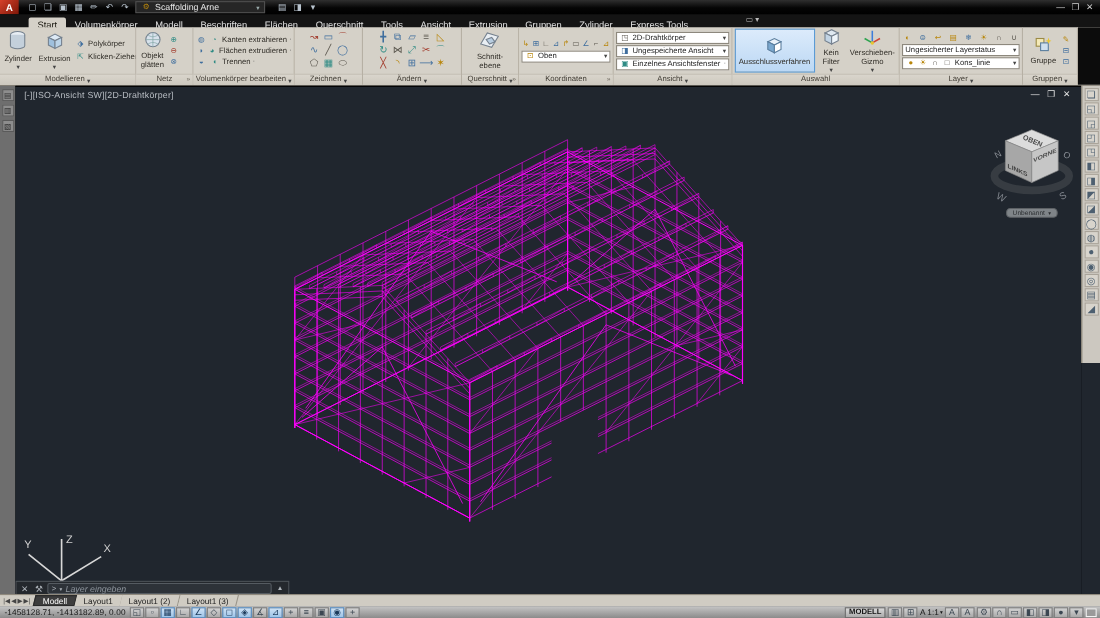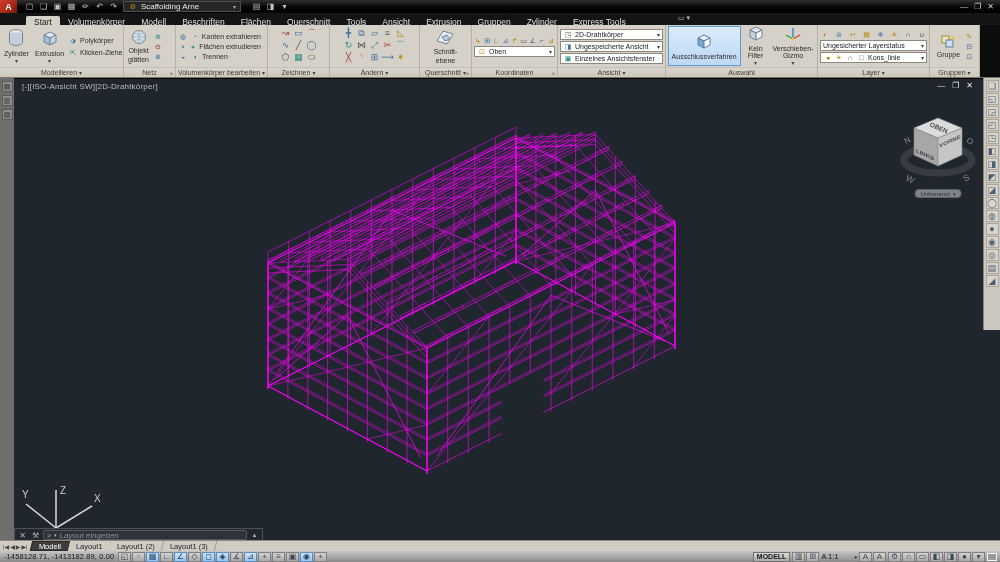--- a/index.html
+++ b/index.html
@@ -94,21 +94,21 @@
   .statusbar{position:absolute;left:0;bottom:0;width:100%;height:11px;
     background:linear-gradient(#c6c6c6,#8a8a8a);display:flex;align-items:center;font-size:7.5px;color:#151515;}
   .coords{width:118px;padding-left:4px;white-space:nowrap;letter-spacing:0.1px;}
   .stg{display:flex;gap:1px;}
   .sic{width:13px;height:10px;display:flex;align-items:center;justify-content:center;font-size:8px;color:#3c4752;
     background:linear-gradient(#d2d2d2,#a9a9a9);border:1px solid #7f7f7f;}
   .sic.active{background:linear-gradient(#cfe2f5,#9ec4e8);border-color:#5a8fc4;color:#1d3b5c;}
   .sright{margin-left:auto;display:flex;align-items:center;gap:2px;padding-right:3px;}
   .modelbtn{background:linear-gradient(#d8d8d8,#ababab);border:1px solid #6f6f6f;font-size:7px;font-weight:bold;
     padding:0 3px;height:10px;display:flex;align-items:center;}
-  .scale{display:flex;align-items:center;gap:16px;font-size:7.5px;text-align:center;}
+  .scale{display:flex;align-items:center;gap:1px;font-size:7.5px;text-align:center;}
   .clean{width:10px;height:8px;border:1px solid #f2f2f2;background:#9a9a9a;}
 </style>
 </head>
 <body>
 
 <div class="app">
 
   <div class="titlebar">
     <div class="acad-logo">A</div>
     <div class="qat">
@@ -975,21 +975,21 @@
       <text x="8" y="16" font-size="10" fill="#cfcfcf">Y</text>
       <text x="80" y="20" font-size="10" fill="#cfcfcf">X</text>
     </svg>
 
     <div class="cmdbar">
       <span class="cic">✕</span>
       <span class="cic">⚒</span>
       <div class="cmdinput">
         <span class="pr">&gt;</span>
         <span class="pr" style="font-size:5px;">▾</span>
-        <span>Layout eingeben</span>
+        <span>Layer eingeben</span>
       </div>
       <span class="cic" style="font-size:6px;">▲</span>
     </div>
   </div>
 
   <div class="righttool">
     <span class="rtic">❏</span>
       <span class="rtic">◱</span>
       <span class="rtic">◲</span>
       <span class="rtic">◰</span>

